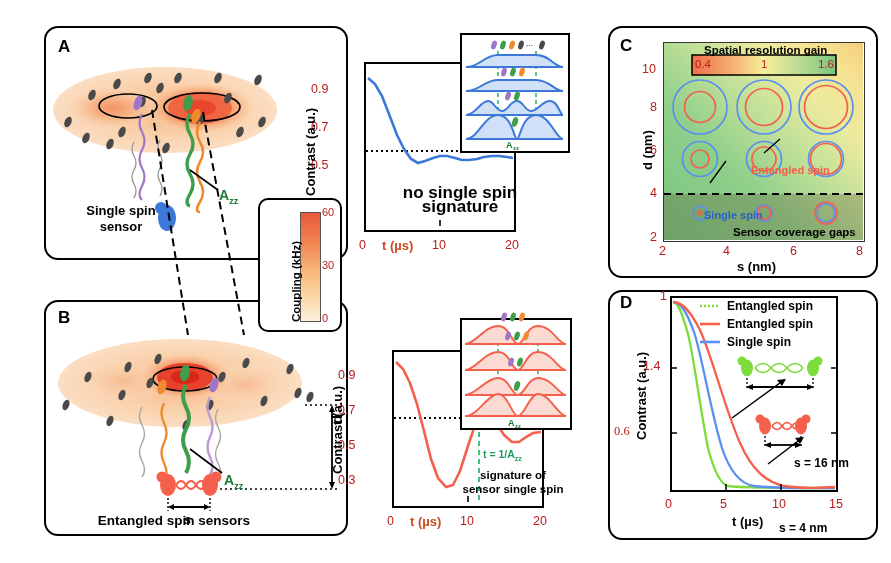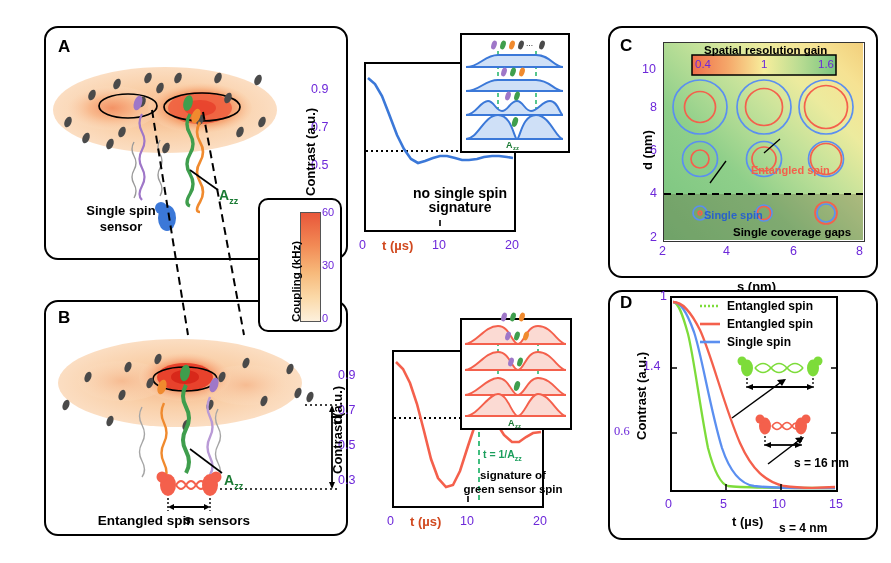--- a/index.html
+++ b/index.html
@@ -12,21 +12,21 @@
   .panel{position:absolute;border:2px solid #000;border-radius:14px;background:#fff;box-sizing:border-box;}
   #panel-a{left:44px;  top:26px;  width:304px; height:234px;}
   #panel-b{left:44px;  top:300px; width:304px; height:236px;}
   #panel-c{left:608px; top:26px;  width:270px; height:252px;}
   #panel-d{left:608px; top:290px; width:270px; height:250px;}
 
   .panel-letter{position:absolute;font-weight:bold;font-size:17px;color:#000;}
 
   
   .lbl{position:absolute;font-weight:bold;color:#000;white-space:nowrap;}
-  .tick{position:absolute;font-size:12.5px;color:#6d28d9;white-space:nowrap;}
+  .tick{position:absolute;font-size:12.5px;color:#b91c1c;white-space:nowrap;}
   .vert{transform-origin:0 0;}
 
   
   .plotbox{position:absolute;border:2px solid #000;background:#fff;box-sizing:border-box;}
   svg{display:block;overflow:visible;}
 
   
   .inset{position:absolute;border:2.5px solid #000;background:#fff;box-sizing:border-box;z-index:6;}
 
   
@@ -129,21 +129,21 @@
   <div class="tick" style="left:311px;top:120px;">0.7</div>
   <div class="tick" style="left:311px;top:158px;">0.5</div>
   <div class="tick" style="left:311px;top:196px;">0.3</div>
   <div class="lbl vert" style="left:303px;top:196px;font-size:13px;transform:rotate(-90deg);">Contrast (a.u.)</div>
 
   <div class="tick" style="left:359px;top:238px;">0</div>
   <div class="tick" style="left:432px;top:238px;">10</div>
   <div class="tick" style="left:505px;top:238px;">20</div>
   <div class="lbl" style="left:382px;top:238px;font-size:13px;color:#d1491f;">t (µs)</div>
 
-  <div class="cap" style="left:395px;top:186px;width:130px;line-height:14px;font-size:14px;">
+  <div class="cap" style="left:395px;top:186px;width:130px;line-height:14px;font-size:17px;">
     <span>no single spin</span><br><span>signature</span>
   </div>
 
   <div class="inset" style="left:460px;top:33px;width:110px;height:120px;">
     <svg width="105" height="115" viewBox="0 0 105 115">
 
       <line x1="36" y1="16" x2="36" y2="102" stroke="#2eb872" stroke-width="1.6" stroke-dasharray="4,3"></line>
       <line x1="74" y1="16" x2="74" y2="102" stroke="#2eb872" stroke-width="1.6" stroke-dasharray="4,3"></line>
 
       <path d="M4 32 C18 32 22 20 36 20 C50 20 54 20 74 20 C88 20 92 32 101 32" fill="#cfe0f7" stroke="#3b78d8" stroke-width="2"></path>
@@ -295,21 +295,21 @@
 
   <div class="tick" style="left:387px;top:514px;">0</div>
   <div class="tick" style="left:460px;top:514px;">10</div>
   <div class="tick" style="left:533px;top:514px;">20</div>
   <div class="lbl" style="left:410px;top:514px;font-size:13px;color:#d1491f;">t (µs)</div>
 
   <div class="lbl" style="left:483px;top:448px;font-size:10.5px;color:#1a9e5c;">
     <span>t = 1/A</span><sub style="font-size:7px">zz</sub>
   </div>
   <div class="cap" style="left:438px;top:468px;width:150px;line-height:14px;font-size:11.5px;text-align:center;">
-    <span>signature of</span><br><span>green sensor spin</span>
+    <span>signature of</span><br><span>sensor single spin</span>
   </div>
 
   <div class="inset" style="left:460px;top:318px;width:112px;height:112px;">
     <svg width="107" height="107" viewBox="0 0 107 107">
       <line x1="36" y1="8" x2="36" y2="95" stroke="#2eb872" stroke-width="1.6" stroke-dasharray="4,3"></line>
       <line x1="76" y1="8" x2="76" y2="95" stroke="#2eb872" stroke-width="1.6" stroke-dasharray="4,3"></line>
       <path d="M3 24 C14 24 22 6 36 6 C48 6 50 24 56 24 C62 24 64 6 76 6 C90 6 96 24 104 24" fill="#fbdad3" stroke="#f4604c" stroke-width="1.9"></path>
       <line x1="3" y1="24" x2="104" y2="24" stroke="#f4604c" stroke-width="1.9"></line>
       <path d="M3 50 C14 50 22 32 36 32 C48 32 50 50 56 50 C62 50 64 32 76 32 C90 32 96 50 104 50" fill="#fbdad3" stroke="#f4604c" stroke-width="1.9"></path>
       <line x1="3" y1="50" x2="104" y2="50" stroke="#f4604c" stroke-width="1.9"></line>
@@ -396,34 +396,34 @@
     </svg>
   </div>
 
   <div class="lbl" style="left:704px;top:44px;font-size:11.5px;">Spatial resolution gain</div>
   <div class="tick" style="left:695px;top:58px;font-size:11.5px;">0.4</div>
   <div class="tick" style="left:761px;top:58px;font-size:11.5px;">1</div>
   <div class="tick" style="left:818px;top:58px;font-size:11.5px;">1.6</div>
 
   <div class="lbl" style="left:751px;top:164px;font-size:11px;color:#f4604c;">Entangled spin</div>
   <div class="lbl" style="left:704px;top:209px;font-size:11px;color:#2a62c9;">Single spin</div>
-  <div class="lbl" style="left:733px;top:226px;font-size:11.5px;">Single coverage gaps</div>
+  <div class="lbl" style="left:733px;top:226px;font-size:11.5px;">Sensor coverage gaps</div>
 
   <div class="tick" style="left:642px;top:62px;">10</div>
   <div class="tick" style="left:650px;top:100px;">8</div>
   <div class="tick" style="left:650px;top:143px;">6</div>
   <div class="tick" style="left:650px;top:186px;">4</div>
   <div class="tick" style="left:650px;top:230px;">2</div>
   <div class="lbl vert" style="left:640px;top:170px;font-size:13px;transform:rotate(-90deg);">d (nm)</div>
 
   <div class="tick" style="left:659px;top:244px;">2</div>
   <div class="tick" style="left:723px;top:244px;">4</div>
   <div class="tick" style="left:790px;top:244px;">6</div>
   <div class="tick" style="left:856px;top:244px;">8</div>
-  <div class="lbl" style="left:737px;top:259px;font-size:13px;margin-top:20px;">s (nm)</div>
+  <div class="lbl" style="left:737px;top:259px;font-size:13px;">s (nm)</div>
 
   <div class="panel" id="panel-d"></div>
   <div class="panel-letter" style="left:620px;top:293px;">D</div>
 
   <div class="plotbox" style="left:670px;top:296px;width:168px;height:196px;">
     <svg width="164" height="192" viewBox="0 0 164 192">
 
       <path d="M1 4 C6 4 10 14 16 36 C22 60 28 110 36 150 C42 173 48 186 56 188 C70 190 120 190 163 190" fill="none" stroke="#7ddc3a" stroke-width="2.3"></path>
 
       <path d="M1 4 C8 4 14 12 22 34 C30 58 38 110 50 150 C58 174 68 186 82 188 C108 191 135 190 163 190" fill="none" stroke="#5b8ff0" stroke-width="2.3"></path>

